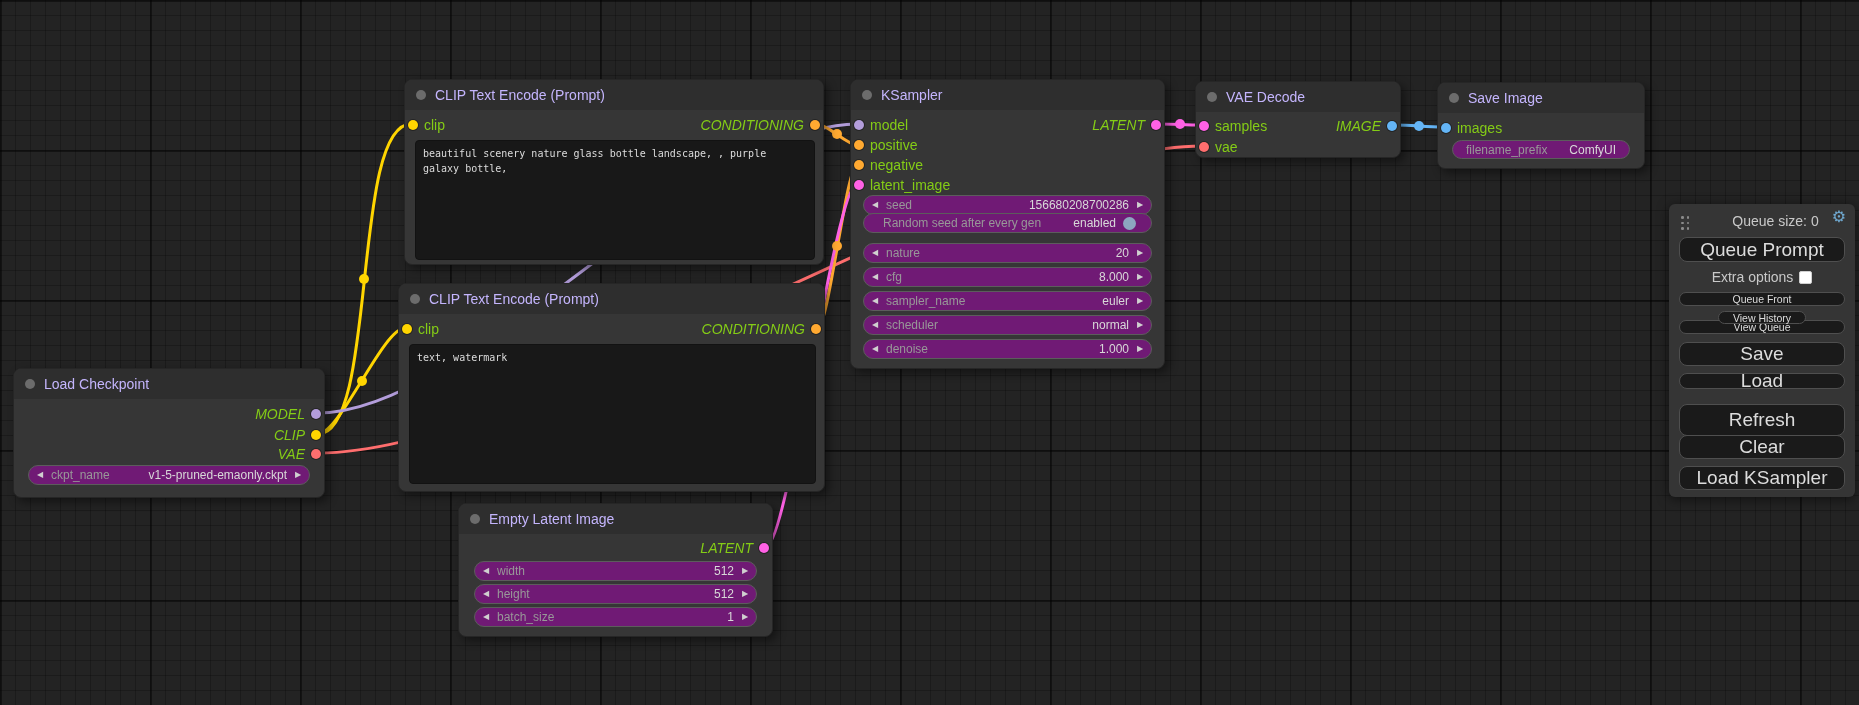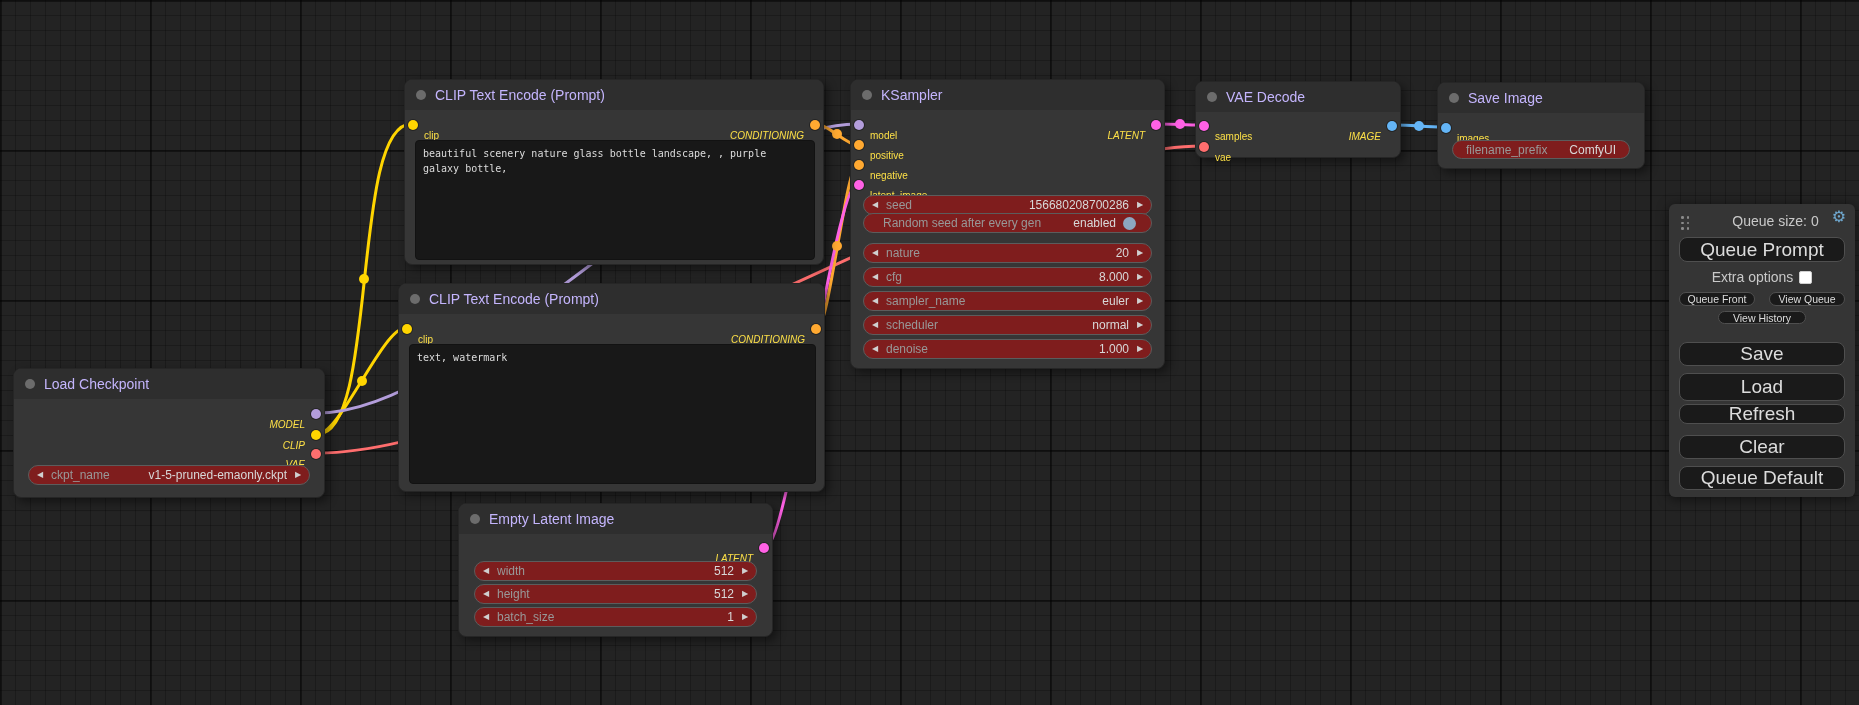--- a/index.html
+++ b/index.html
@@ -21,24 +21,24 @@
     border-radius:8px;box-shadow:4px 4px 10px rgba(0,0,0,.45);box-sizing:border-box;}
   .ntitle{position:absolute;left:0;right:0;top:0;height:30px;background:#2e2e2e;
     border-radius:7px 7px 0 0;display:flex;align-items:center;padding-left:11px;gap:9px;box-sizing:border-box;}
   .tdot{width:10px;height:10px;border-radius:50%;background:#6c6c6c;flex:0 0 auto;}
   .ttext{color:#c4b5fd;font-size:14px;white-space:nowrap;}
   .prow{position:absolute;left:0;right:0;height:14px;}
   .pdot{position:absolute;top:50%;transform:translateY(-50%);width:10px;height:10px;
     border-radius:50%;box-shadow:0 0 0 1px rgba(0,0,0,.35);}
   .prow.in .pdot{left:3px;}
   .prow.out .pdot{right:3px;}
-  .plabel{position:absolute;top:50%;transform:translateY(-50%);font-size:10px;color:#fde047;white-space:nowrap;margin-top:10px;}
+  .plabel{position:absolute;top:50%;transform:translateY(-50%);font-size:14px;color:#84cc16;white-space:nowrap;}
   .prow.in .plabel{left:19px;}
   .prow.out .plabel{right:19px;font-style:italic;}
-  .widget{position:absolute;height:20px;background:#7f1d1d;border:1px solid #5c5c5c;
+  .widget{position:absolute;height:20px;background:#701a75;border:1px solid #5c5c5c;
     border-radius:11px;display:flex;align-items:center;font-size:12px;box-sizing:border-box;cursor:pointer;}
   .warr{width:22px;text-align:center;font-size:8px;color:#d0d0d0;line-height:18px;flex:0 0 auto;}
   .wlabel{color:#989898;white-space:nowrap;}
   .wvalue{margin-left:auto;color:#d8d8d8;white-space:nowrap;}
   .widget.noarr{padding:0 13px;}
   .toggle{width:13px;height:13px;border-radius:50%;margin-left:7px;margin-right:2px;flex:0 0 auto;}
   textarea.ta{position:absolute;background:#181818;border:1px solid #121212;border-radius:4px;
     color:#dcdcdc;font-family:"DejaVu Sans Mono",monospace;font-size:10px;line-height:1.5;
     padding:5px 7px;resize:none;box-sizing:border-box;outline:none;overflow:hidden;}
 
@@ -47,21 +47,21 @@
   .qbtn{position:absolute;left:10px;right:10px;background:#1a1a1a;border:1px solid #4f4f4f;
     border-radius:8px;color:#dcdcdc;font-size:19px;display:flex;align-items:center;justify-content:center;
     cursor:pointer;font-family:"Liberation Sans",sans-serif;padding:0;box-sizing:border-box;}
   .qbtn.small{font-size:10.5px;position:static;height:14px;flex:1;}
   .qsize{position:absolute;left:0;right:0;top:9px;text-align:center;color:#c9c9c9;font-size:14px;margin-left:27px;}
   .gear{position:absolute;right:9px;top:5px;color:#6fa8cf;font-size:16px;cursor:pointer;line-height:1;}
   .draghandle{position:absolute;left:12px;top:12px;width:10px;height:14px;cursor:grab;}
   .draghandle i{position:absolute;width:2.5px;height:2.5px;border-radius:50%;background:#8a8a8a;}
   .xrow{position:absolute;left:0;right:0;top:65px;display:flex;align-items:center;justify-content:center;gap:6px;color:#c9c9c9;font-size:14px;}
   .xrow input{appearance:none;-webkit-appearance:none;width:13px;height:13px;background:#ffffff;border:1px solid #cfcfcf;border-radius:2px;margin:0;cursor:pointer;}
-  .smallrow{position:absolute;left:10px;right:10px;top:88px;display:flex;gap:14px;}
+  .smallrow{position:absolute;left:10px;right:10px;top:88px;display:flex;gap:14px;flex-direction:column;}
 </style>
 </head>
 <body>
 
 <div id="canvas">
 
   <svg class="links" width="1859" height="705">
     <path d="M 318 434 C 378 434 351 124 411 124" stroke="#FFD500"></path>
     <path d="M 318 434 C 340 434 383 328 405 328" stroke="#FFD500"></path>
     <path d="M 318 413 C 470 413 700 124 857 124" stroke="#B39DDB"></path>
@@ -287,19 +287,19 @@
       <input type="checkbox" style="">
     </div>
 
     <div class="smallrow">
       <button class="qbtn small">Queue Front</button>
       <button class="qbtn small">View Queue</button>
     </div>
     <button class="qbtn small" style="position:absolute;left:50%;top:107px;transform:translateX(-50%);width:88px;height:13px">View History</button>
 
     <button class="qbtn" style="top:138px;height:24px">Save</button>
-    <button class="qbtn" style="top:169px;height:28px">Load</button>
-    <button class="qbtn" style="top:200px;height:20px">Refresh</button>
+    <button class="qbtn" style="top:169px;height:16px">Load</button>
+    <button class="qbtn" style="top:200px;height:32px">Refresh</button>
     <button class="qbtn" style="top:231px;height:24px">Clear</button>
-    <button class="qbtn" style="top:262px;height:24px">Queue Default</button>
+    <button class="qbtn" style="top:262px;height:24px">Load KSampler</button>
   </div>
 
 </div>
 
 </body></html>

